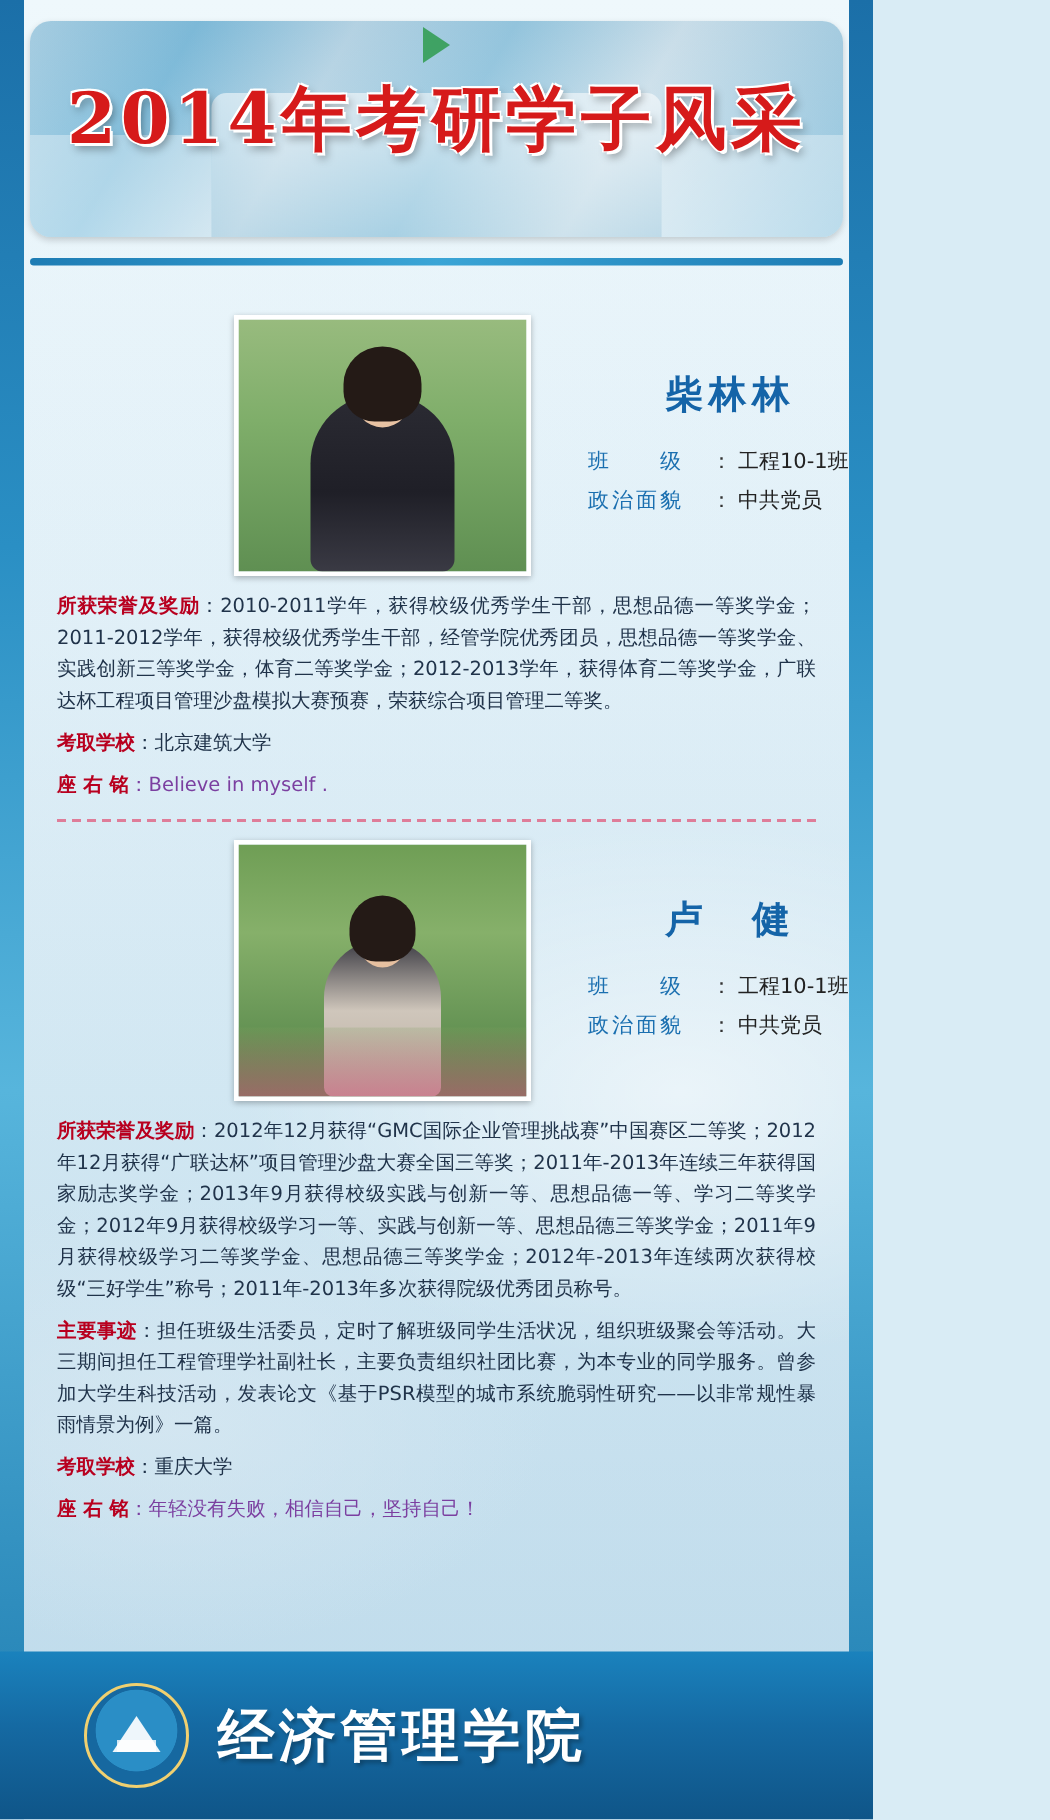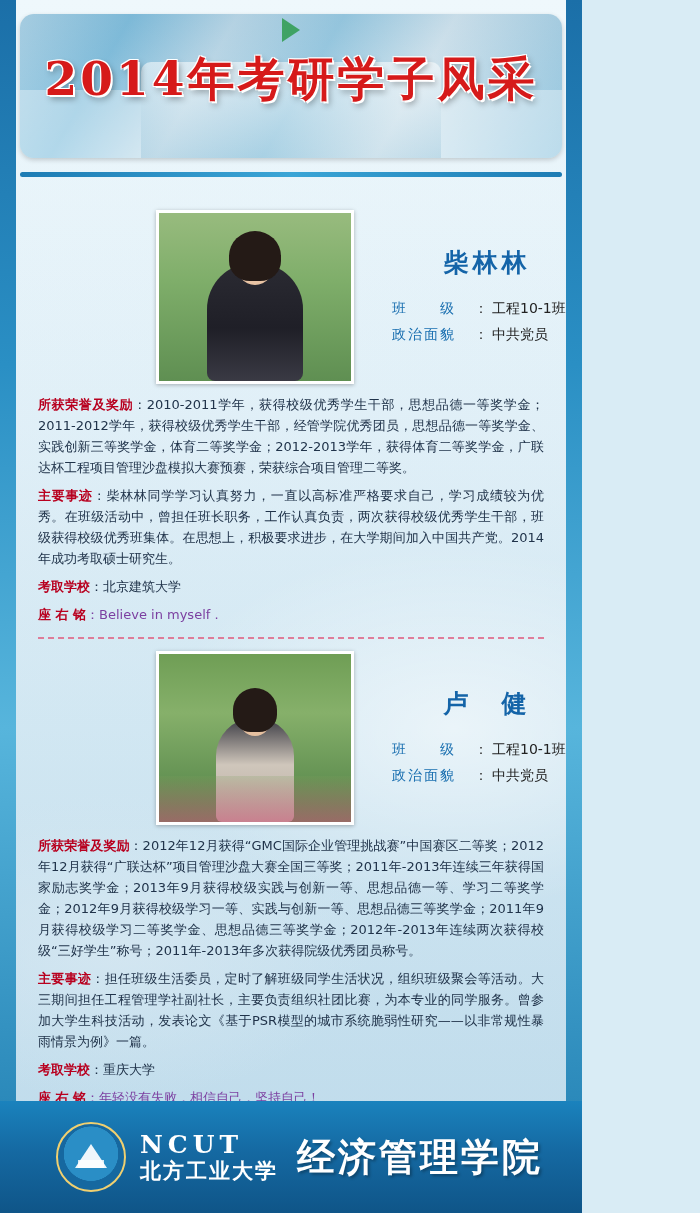--- a/index.html
+++ b/index.html
@@ -208,23 +208,20 @@
             <span class="v">中共党员</span>
           </div>
         </div>
       </div>
 
       <div class="paras">
         <p class="para">
           <span class="lbl">所获荣誉及奖励</span><span>：2010-2011学年，获得校级优秀学生干部，思想品德一等奖学金；2011-2012学年，获得校级优秀学生干部，经管学院优秀团员，思想品德一等奖学金、实践创新三等奖学金，体育二等奖学金；2012-2013学年，获得体育二等奖学金，广联达杯工程项目管理沙盘模拟大赛预赛，荣获综合项目管理二等奖。</span>
         </p>
         <p class="para">
-          <span class="lbl">主要事迹</span><span>：柴林林同学学习认真努力，一直以高标准严格要求自己，学习成绩较为优秀。在班级活动中，曾担任班长职务，工作认真负责，两次获得校级优秀学生干部，班级获得校级优秀班集体。在思想上，积极要求进步，在大学期间加入中国共产党。2014年成功考取硕士研究生。</span>
-        </p>
-        <p class="para">
           <span class="lbl">考取学校</span><span>：北京建筑大学</span>
         </p>
         <p class="para">
           <span class="lbl">座 右 铭</span><span class="motto">：Believe in myself .</span>
         </p>
       </div>
     </div>
 
     <div class="divider"></div>
 
@@ -264,22 +261,18 @@
           <span class="lbl">座 右 铭</span><span class="motto">：年轻没有失败，相信自己，坚持自己！</span>
         </p>
       </div>
     </div>
 
   </div>
 
   <div class="footer">
     <div class="footer-inner">
       <div class="logo"></div>
-      <div class="uni">
-        <div class="en">NCUT</div>
-        <div class="cn">北方工业大学</div>
-      </div>
       <div class="school">
         <div class="cn">经济管理学院</div>
       </div>
     </div>
   </div>
 </div>
 
 </body></html>

